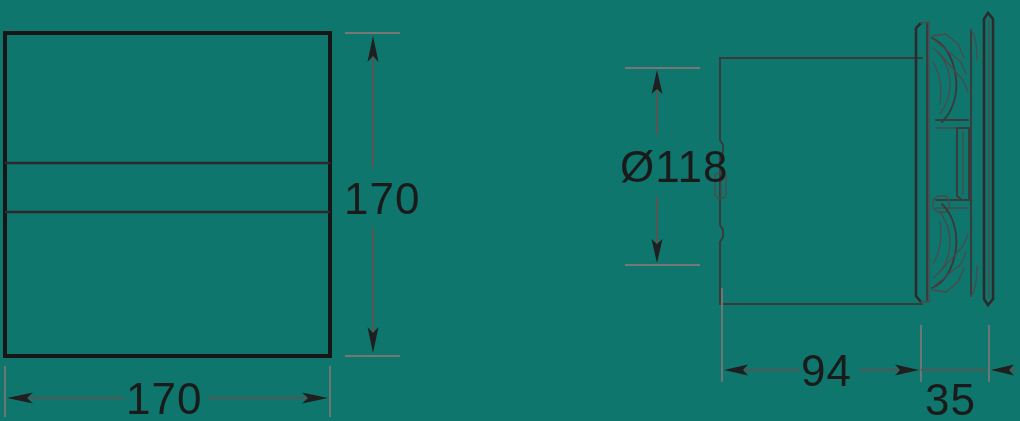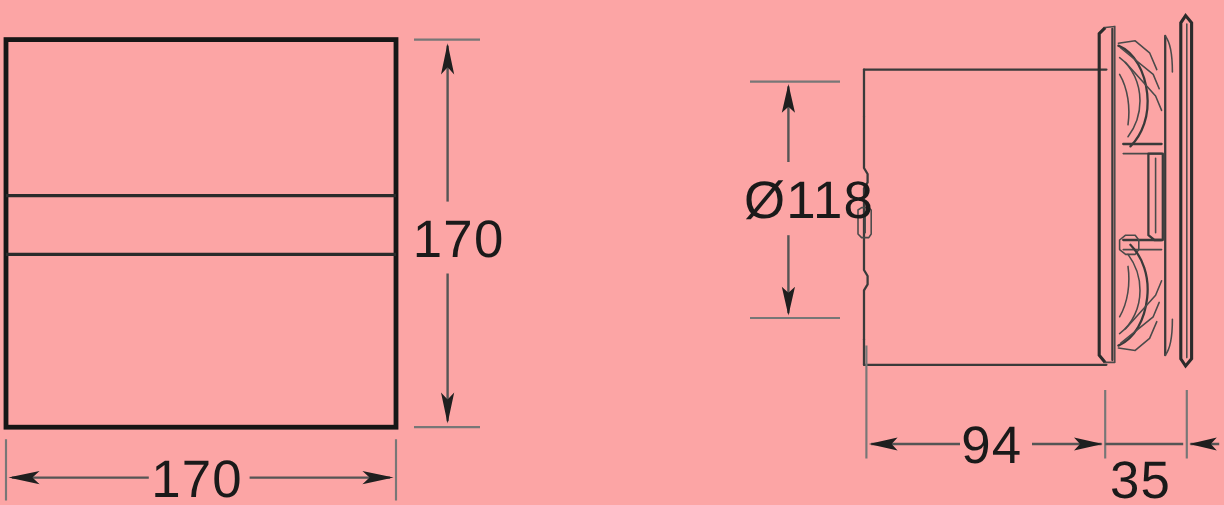--- a/index.html
+++ b/index.html
@@ -8,21 +8,21 @@
     padding: 0;
     background: #ffffff;
   }
   body {
     font-family: "Liberation Sans", sans-serif;
   }
   #drawing-root {
     position: relative;
     width: 1020px;
     height: 421px;
-    background: #fca5a5;
+    background: #0f766e;
     overflow: hidden;
   }
   #drawing-svg {
     display: block;
     width: 1020px;
     height: 421px;
   }
   .dim-text {
     font-family: "Liberation Sans", sans-serif;
     font-size: 44px;

